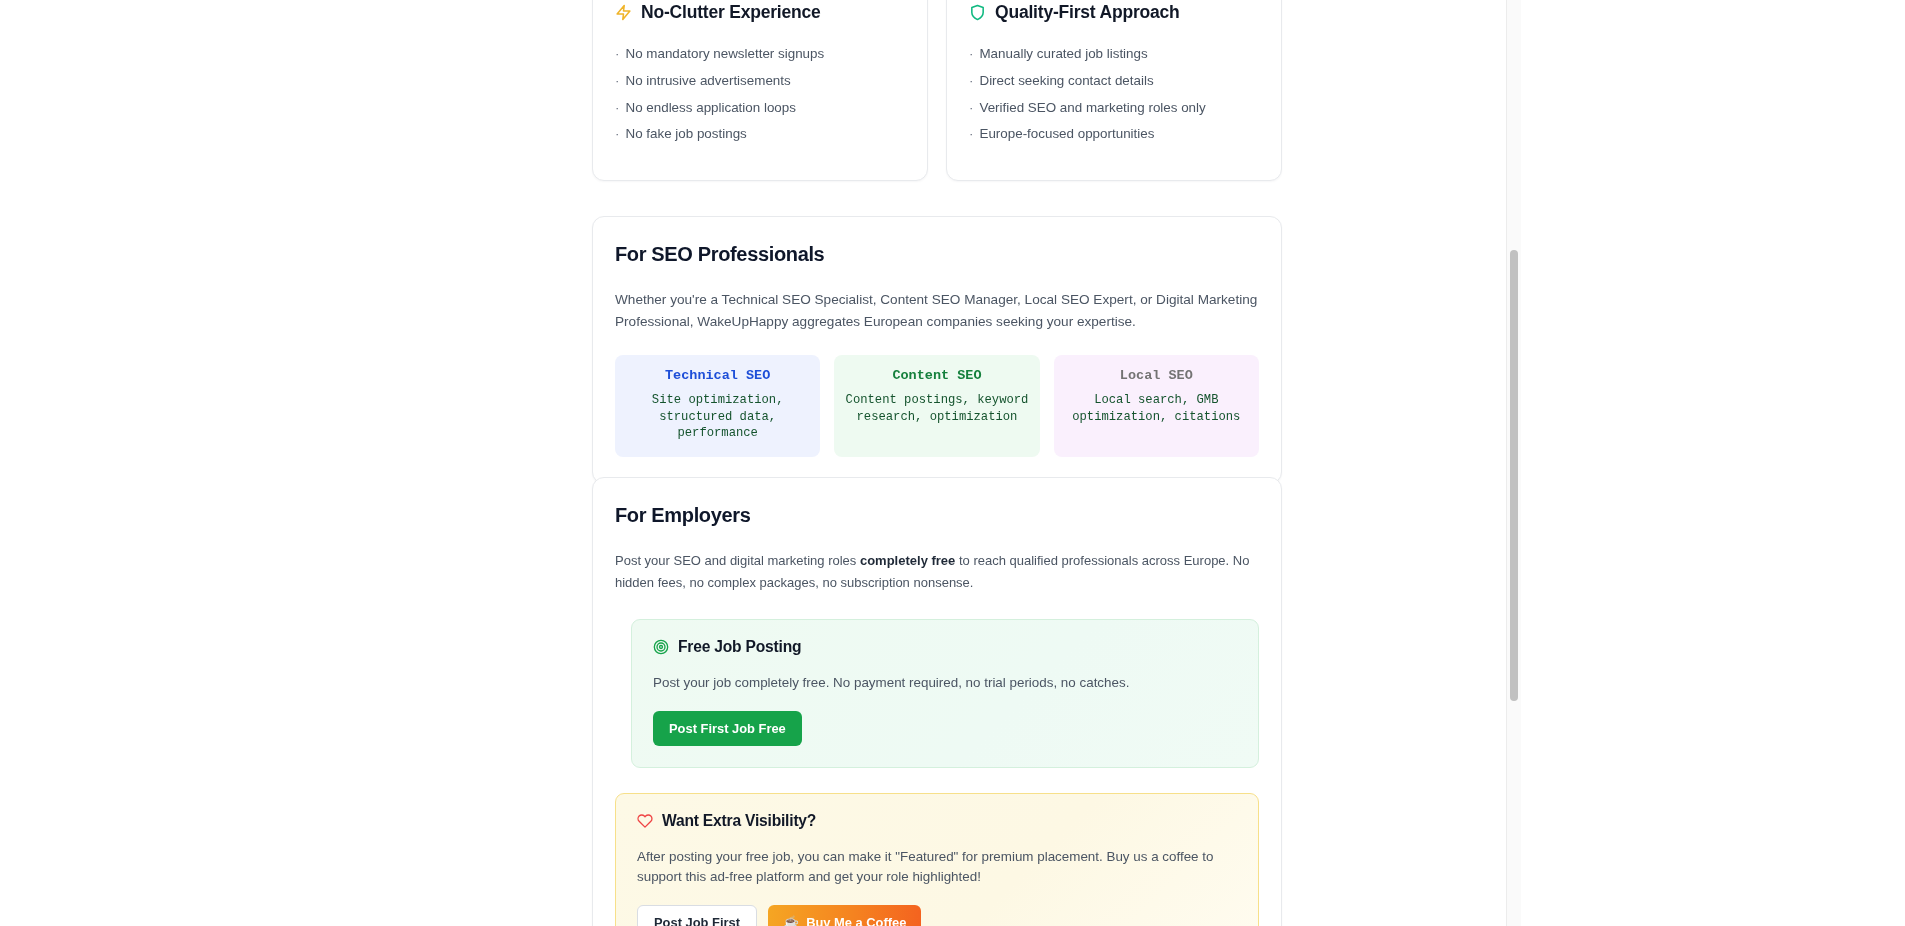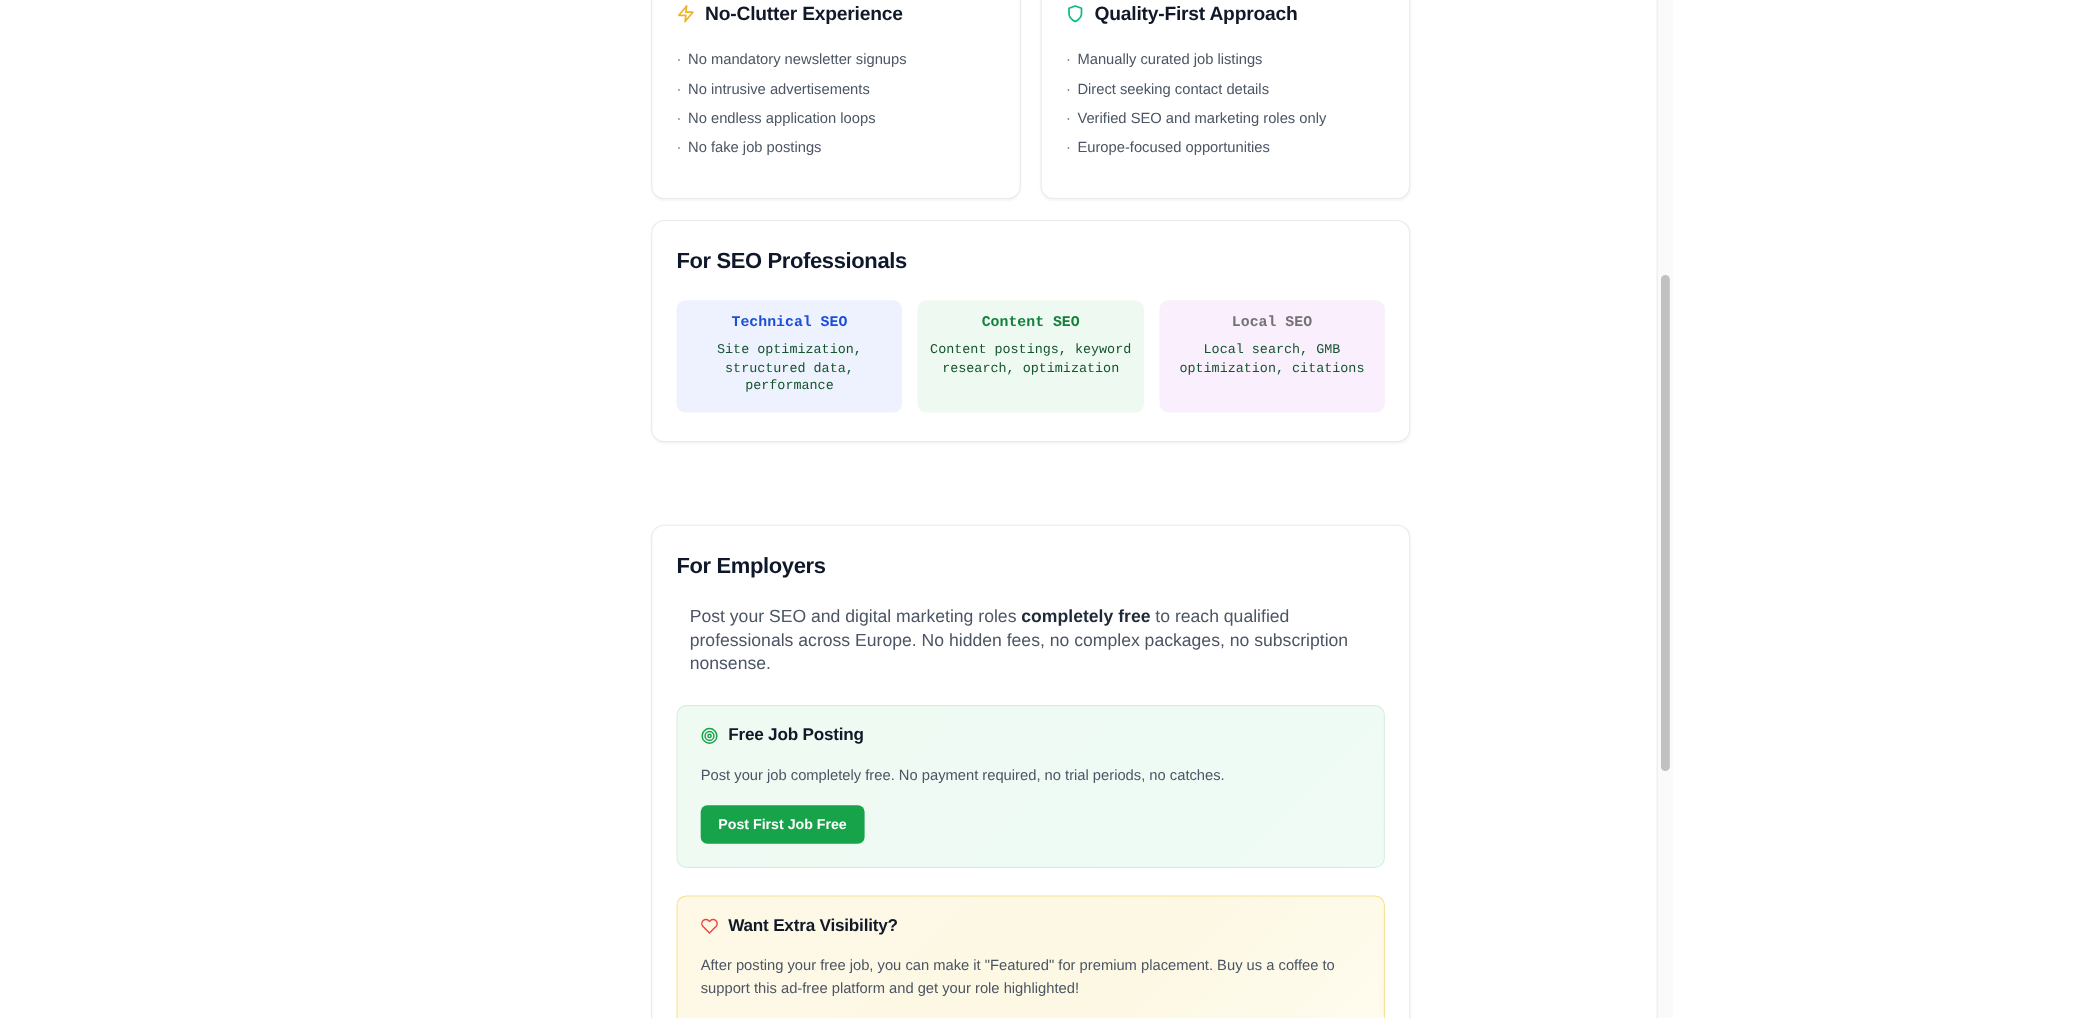--- a/index.html
+++ b/index.html
@@ -61,21 +61,21 @@
     color: #4b5563;
     display: flex;
     gap: 6px;
   }
   .bullets li .dot { color: #6b7280; }
 
   
   .seo-card {
     position: absolute;
     left: 592px;
-    top: 200px;
+    top: 216px;
     width: 690px;
     padding: 26px 22px 26px 22px;
   }
   .section-title {
     font-size: 20px;
     font-weight: 700;
     color: #0f172a;
     letter-spacing: -0.35px;
     margin-bottom: 23px;
   }
@@ -115,36 +115,36 @@
 
   
   .emp-card {
     position: absolute;
     left: 592px;
     top: 477px;
     width: 690px;
     padding: 26px 22px 30px 22px;
   }
   .emp-desc {
-    font-size: 16px;
+    font-size: 13px;
     line-height: 21.5px;
     color: #4b5563;
     margin-bottom: 26px;
-    margin-left: 12px;
   }
   .emp-desc b { font-weight: 700; color: #1f2937; }
 
   .panel {
     border-radius: 9px;
     padding: 18px 21px 21px 21px;
   }
   .panel-green {
     background: linear-gradient(135deg, #effaf2 0%, #eefaf4 60%, #f0fbf5 100%);
     border: 1px solid #d4f0dd;
     margin-bottom: 25px;
+    margin-left: 16px;
   }
   .panel-yellow {
     background: linear-gradient(135deg, #fdf9e6 0%, #fdf8e4 60%, #fffcf0 100%);
     border: 1px solid #f7e08a;
   }
   .panel-head {
     display: flex;
     align-items: center;
     gap: 9px;
     margin-bottom: 17px;
@@ -276,20 +276,21 @@
             <span class="dot">·</span>
             <span>Europe-focused opportunities</span>
           </li>
       </ul>
     </div>
 
   </div>
 
   <div class="card seo-card">
     <div class="section-title">For SEO Professionals</div>
+    <div class="section-desc">Whether you're a Technical SEO Specialist, Content SEO Manager, Local SEO Expert, or Digital Marketing Professional, WakeUpHappy aggregates European companies seeking your expertise.</div>
     <div class="seo-grid">
 
       <div class="seo-tile tile-technical">
         <div class="seo-tile-title">Technical SEO</div>
         <div class="seo-tile-desc">Site optimization, structured data, performance</div>
       </div>
 
       <div class="seo-tile tile-content">
         <div class="seo-tile-title">Content SEO</div>
         <div class="seo-tile-desc">Content postings, keyword research, optimization</div>

